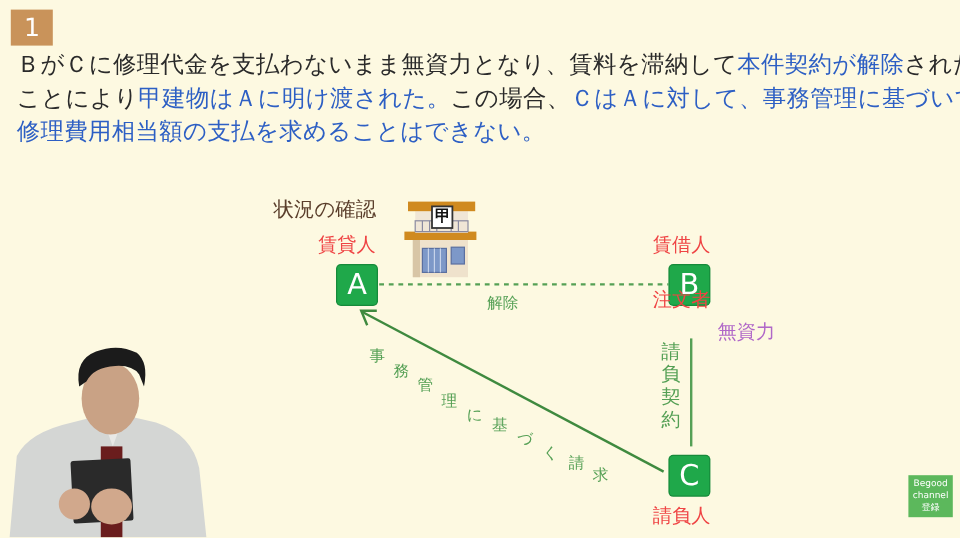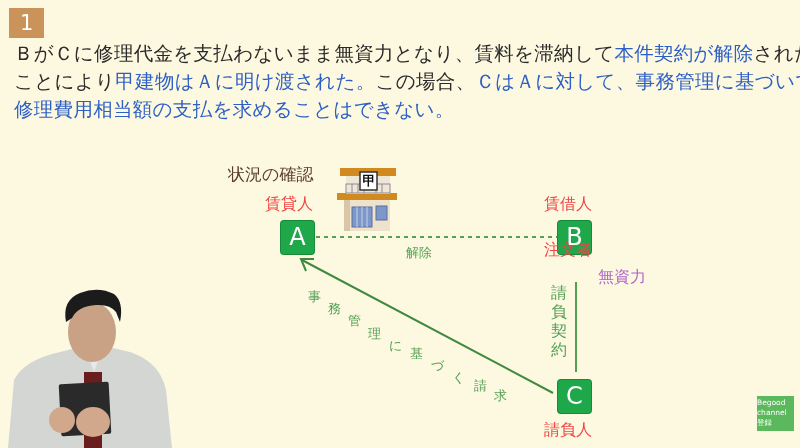--- a/index.html
+++ b/index.html
@@ -20,21 +20,21 @@
   .node {
     width:33px; height:33px; background:#1fa84a; border-radius:3px;
     color:#fff; font-size:24px; line-height:33px; text-align:center;
     box-shadow:0 0 0 1px #168a3a;
   }
   .purple { color:#b067c8; font-size:16px; }
   .vert { font-size:16px; color:#55a055; width:18px; line-height:19px; text-align:center; }
   .diag-text { font-size:13px; color:#55a055; }
   .tablet-badge {
     left:757px; top:396px; width:37px; height:33px; background:#5cb85c;
-    color:#fff; font-size:7.5px; line-height:10px; text-align:left; padding-top:2px;
+    color:#fff; font-size:7.5px; line-height:10px; text-align:center; padding-top:2px;
   }
   svg { position:absolute; left:0; top:0; }
 </style>
 </head>
 <body>
 
 <div class="abs badge">
   <span class="badge-num">1</span>
 </div>
 

